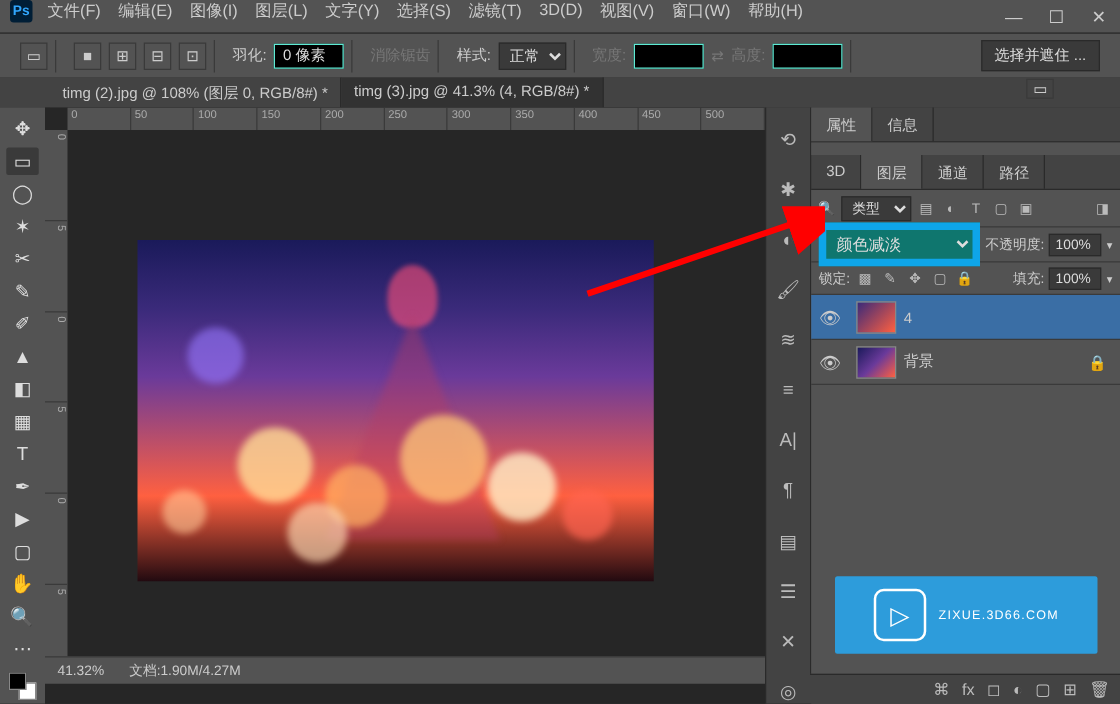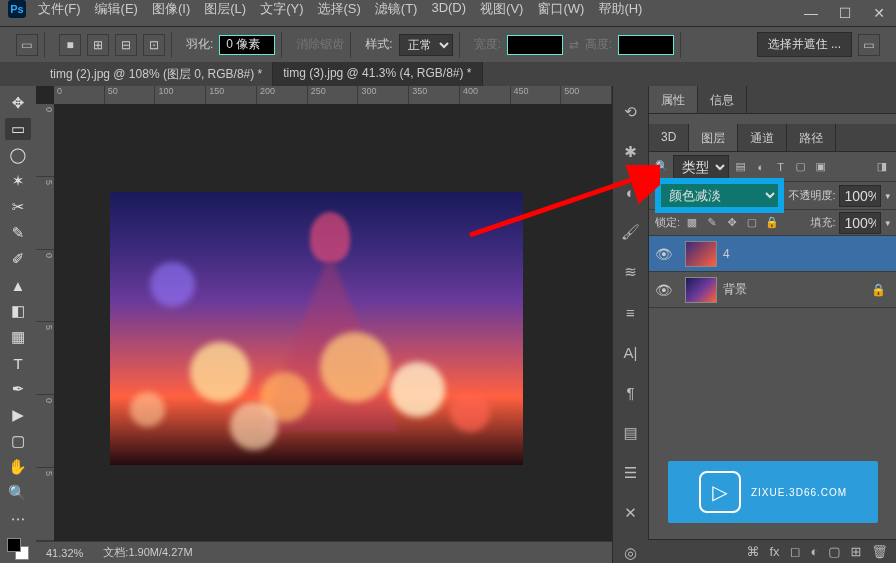--- a/index.html
+++ b/index.html
@@ -20,21 +20,21 @@
     .menu-item { margin-right: 14px; font-size: 13px; cursor: pointer; }
     .win-controls { margin-left: auto; display: flex; }
     .win-btn { width: 34px; height: 26px; display: flex; align-items: center;
       justify-content: center; color: #ccc; cursor: pointer; font-size: 14px; }
     .optionsbar {
       height: 36px; background: #535353; border-top: 1px solid #2a2a2a;
       display: flex; align-items: center; padding: 0 10px; gap: 8px;
     }
     .opt-group { display: flex; align-items: center; gap: 6px; padding: 0 6px;
       border-right: 1px solid #3a3a3a; height: 26px; }
-    .opt-group:last-child { border: none; margin-left: auto; }
+    .opt-group:last-child { border: none; margin-left: auto; flex-direction: column; }
     .opt-icon { width: 22px; height: 22px; border: 1px solid #3a3a3a;
       display: flex; align-items: center; justify-content: center; font-size: 12px; }
     .opt-label { font-size: 12px; }
     .opt-input { background: #000000; border: 1px solid #5eead4; color: #ddd;
       padding: 2px 6px; width: 56px; font-size: 12px; }
     .opt-select { background: #3a3a3a; border: 1px solid #2a2a2a; color: #ddd;
       padding: 2px 4px; font-size: 12px; }
     .opt-btn { background: #3a3a3a; border: 1px solid #2a2a2a; color: #ddd;
       padding: 3px 10px; font-size: 12px; cursor: pointer; }
     .disabled { color: #777; }
@@ -78,38 +78,38 @@
     .b6 { width: 40px; height: 40px; background: rgba(255,100,80,0.7); left: 340px; top: 200px; }
     .b7 { width: 35px; height: 35px; background: rgba(255,200,150,0.6); left: 20px; top: 200px; }
     .b8 { width: 48px; height: 48px; background: rgba(255,220,180,0.65); left: 120px; top: 210px; }
     .silhouette { position: absolute; left: 150px; top: 20px; width: 140px; height: 240px; }
     .sil-head { width: 40px; height: 50px; background: rgba(255,80,120,0.6);
       border-radius: 50% 50% 40% 40%; margin: 0 auto; filter: blur(2px); }
     .sil-body { width: 0; height: 0; border-left: 70px solid transparent;
       border-right: 70px solid transparent; border-bottom: 180px solid rgba(180,60,100,0.4);
       margin-top: -10px; filter: blur(3px); }
     .arrow { position: absolute; top: 165px; left: 460px; z-index: 50; pointer-events: none; }
-    .statusbar { position: absolute; bottom: 0; left: 0; right: 0; height: 22px;
+    .statusbar { position: absolute; bottom: 16px; left: 0; right: 0; height: 22px;
       background: #535353; display: flex; align-items: center; padding: 0 10px;
       font-size: 11px; gap: 20px; border-top: 1px solid #3a3a3a; }
     .vpanel { width: 36px; background: #434343; display: flex; flex-direction: column;
       align-items: center; padding-top: 16px; gap: 20px; border-left: 1px solid #2a2a2a; }
     .vp-icon { width: 22px; height: 22px; display: flex; align-items: center;
       justify-content: center; font-size: 15px; cursor: pointer; color: #bbb; }
     .panels { width: 248px; background: #434343; display: flex; flex-direction: column;
       border-left: 1px solid #2a2a2a; }
     .panel-tabs { height: 28px; display: flex; border-bottom: 1px solid #2a2a2a; }
     .ptab { padding: 6px 12px; font-size: 12px; cursor: pointer;
       border-right: 1px solid #2a2a2a; }
     .ptab.active { background: #535353; }
     .panel-body { background: #535353; flex: 1; }
     .layer-filter { height: 30px; display: flex; align-items: center; gap: 4px;
       padding: 0 6px; border-bottom: 1px solid #3a3a3a; }
     .lf-select { background: #3a3a3a; border: 1px solid #2a2a2a; color: #ddd;
-      font-size: 14px; padding: 2px 4px; width: 56px; }
+      font-size: 11px; padding: 2px 4px; width: 56px; }
     .lf-icon { width: 16px; height: 16px; display: flex; align-items: center;
       justify-content: center; font-size: 11px; cursor: pointer; color: #bbb; }
     .layer-blend { height: 28px; display: flex; align-items: center; gap: 4px;
       padding: 0 6px; border-bottom: 1px solid #3a3a3a; }
     .blend-select { background: #0f766e; border: 6px solid #0ea5e9; color: #ddd;
       font-size: 13px; padding: 3px 4px; flex: 1; }
     .layer-lock { height: 26px; display: flex; align-items: center; gap: 4px;
       padding: 0 6px; border-bottom: 1px solid #3a3a3a; font-size: 11px; }
     .lock-icon { width: 16px; height: 16px; display: flex; align-items: center;
       justify-content: center; font-size: 11px; cursor: pointer; color: #bbb; }

